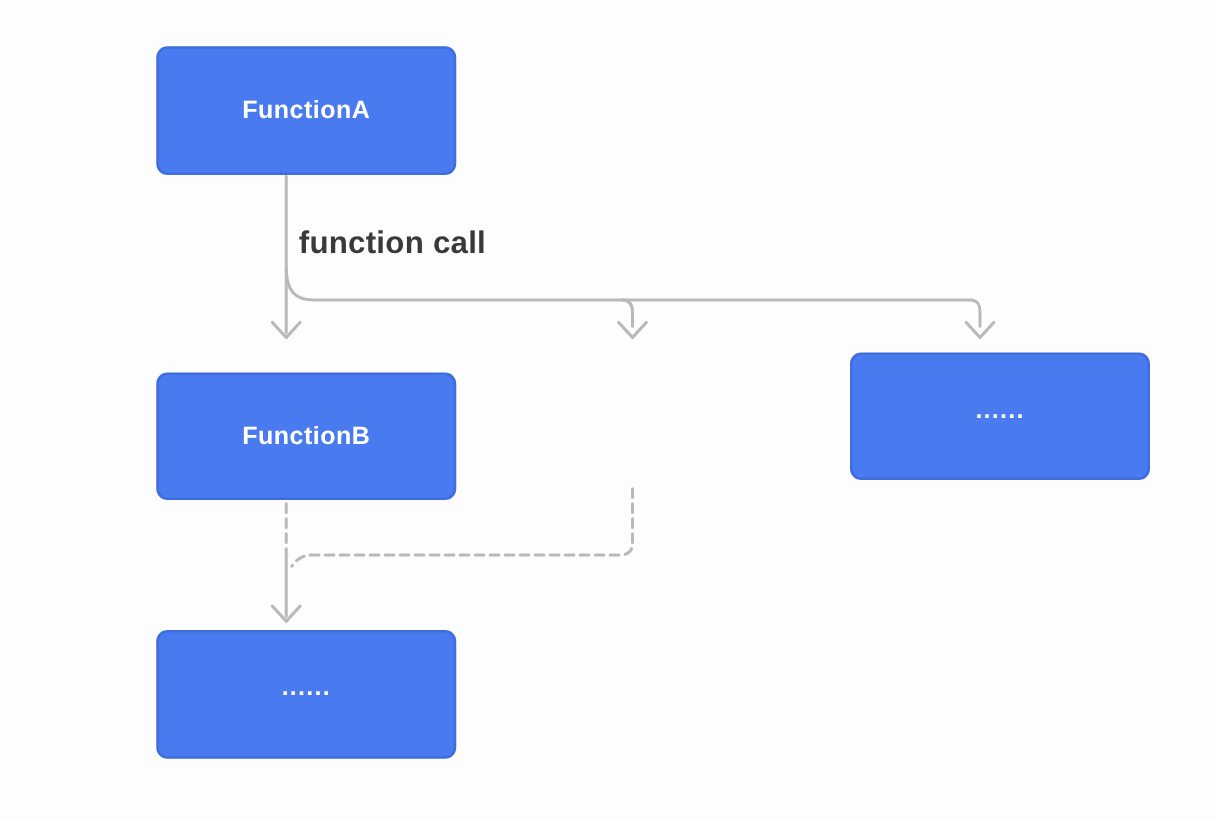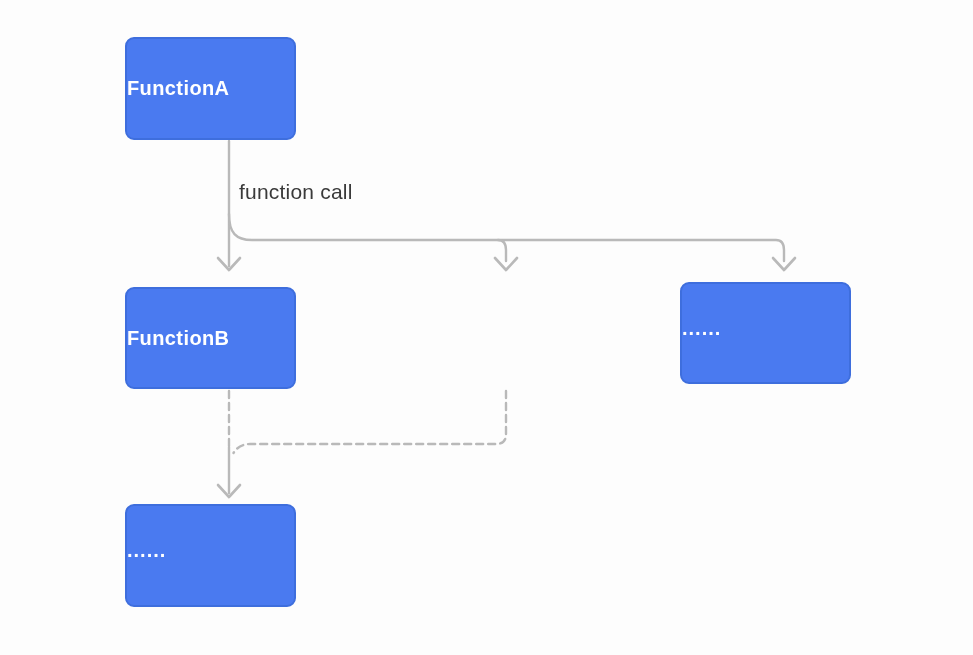--- a/index.html
+++ b/index.html
@@ -37,46 +37,47 @@
   .connector.dashed { stroke-dasharray: 7 5; }
   .arrowhead {
     fill: none;
     stroke: var(--connector);
     stroke-width: 2.6;
     stroke-linecap: round;
     stroke-linejoin: round;
   }
   .node {
     position: absolute;
-    width: 171px;
+    width: 240px;
     height: 103px;
     background: var(--node-fill);
     border: 2px solid var(--node-border);
     border-radius: 9px;
     display: flex;
     align-items: center;
+    justify-content: center;
   }
   .node .label {
     color: var(--node-text);
     font-size: 20px;
     font-weight: bold;
     letter-spacing: 0.4px;
   }
   .node .label.dots { transform: translateY(-5px); letter-spacing: 1px; }
   .node-a { left: 125px; top: 37px; }
-  .node-b { left: 125px; top: 287px; height: 102px; }
+  .node-b { left: 125px; top: 298px; height: 102px; }
   .node-c { left: 402px; top: 283px; height: 102px; }
   .node-mid-ellipsis { left: 680px; top: 282px; height: 102px; }
   .node-bottom-ellipsis { left: 125px; top: 504px; }
   .edge-label {
     position: absolute;
     left: 239px;
     top: 180px;
-    font-size: 21px;
-    font-weight: normal;
+    font-size: 25px;
+    font-weight: bold;
     color: var(--edge-label);
     letter-spacing: 0.2px;
   }
 </style>
 </head>
 <body>
 
 <div class="canvas">
 
   <svg class="connectors" viewBox="0 0 973 655" aria-hidden="true">

